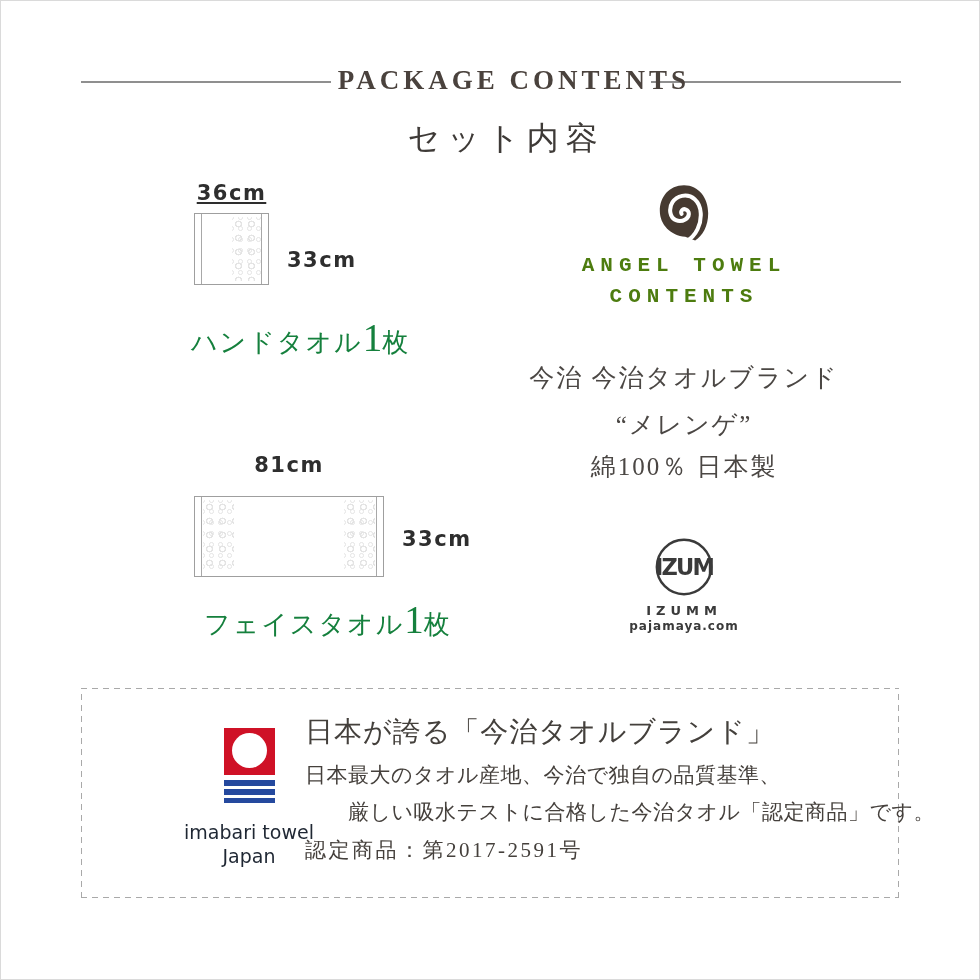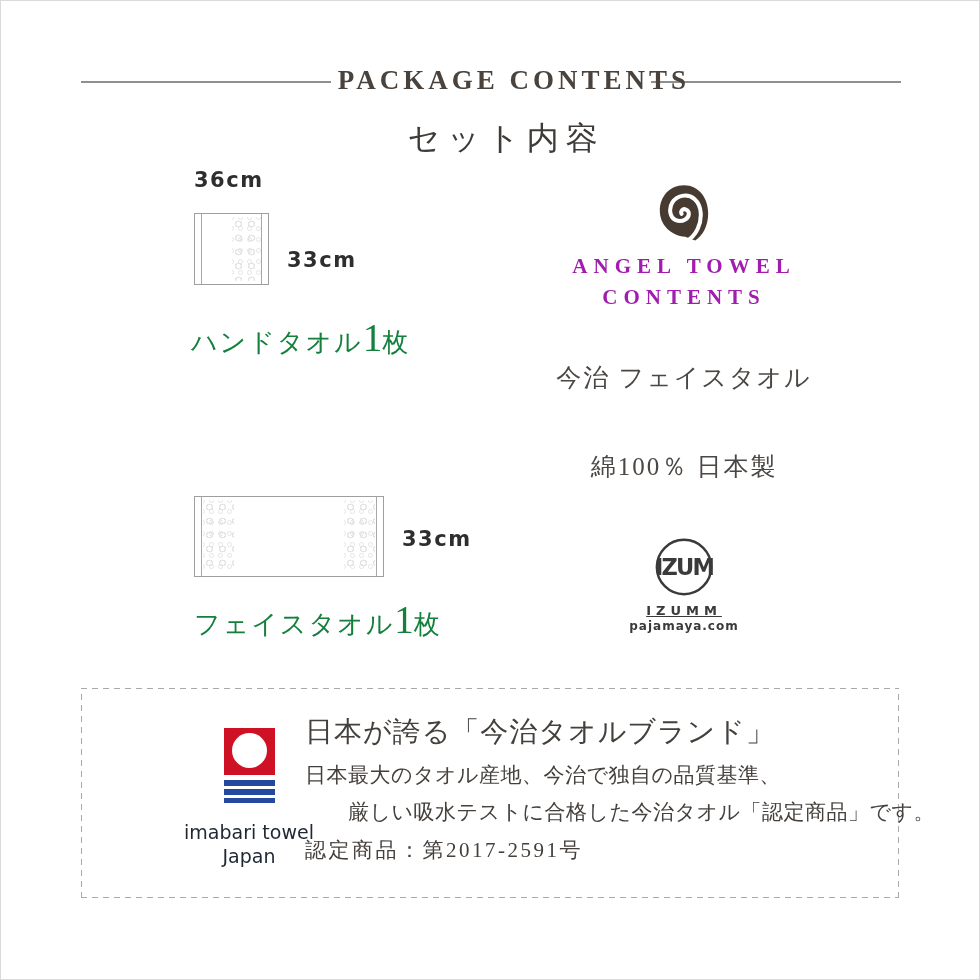--- a/index.html
+++ b/index.html
@@ -44,27 +44,27 @@
   }
   .item-name {
     position:absolute; font-size:26px; letter-spacing:2px; color:#15803d; white-space:nowrap;
   }
   .item-name .cnt { font-size:39px; letter-spacing:0; }
   .item-name .unit { font-size:26px; }
 
   
   .brand-col-item { position:absolute; left:493px; width:380px; text-align:center; }
   .brand-word {
-    font-family:Liberation Serif, serif;
-    font-weight:600; font-size:21px; letter-spacing:6px; color:#a21caf;
+    font-family:Liberation Mono, monospace;
+    font-weight:600; font-size:21px; letter-spacing:6px; color:#4d7c0f;
   }
   .brand-desc { font-size:25px; letter-spacing:2px; color:#4b4744; white-space:nowrap; }
   .izumm-name {
     font-family:"DejaVu Sans","Liberation Sans",sans-serif;
-    font-weight:bold; font-size:13px; letter-spacing:5px; color:#3a3a3a;text-decoration:underline;
+    font-weight:bold; font-size:13px; letter-spacing:5px; color:#3a3a3a;
   }
   .izumm-site {
     font-family:"DejaVu Sans","Liberation Sans",sans-serif;
     font-weight:bold; font-size:12px; letter-spacing:1px; color:#3a3a3a;
   }
 
   
   .cert-box {
     position:absolute; left:80px; top:687px; width:818px; height:210px; background:#fff;
     background-image:
@@ -90,52 +90,54 @@
 </head>
 <body>
 
 <div id="frame">
 
   <div class="hline left"></div>
   <div class="hline right"></div>
   <div class="title-en">PACKAGE CONTENTS</div>
   <div class="title-ja">セット内容</div>
 
-  <div class="dim-label" style="left:193px; top:167px; width:75px; ">36cm</div>
+  <div class="dim-label" style="left:193px; top:180px; width:75px; text-align:center;text-decoration:underline;">36cm</div>
   <div class="towel" style="left:193px; top:212px; width:75px; height:72px;">
     <div class="hem l"></div>
     <div class="hem r"></div>
     <div class="pattern" style="left:50%; right:9%;"></div>
   </div>
   <div class="dim-label" style="left:286px; top:247px;">33cm</div>
   <div class="item-name" style="left:190px; top:314px;">
     <span>ハンドタオル</span><span class="cnt">1</span><span class="unit">枚</span>
   </div>
 
+  <div class="dim-label" style="left:193px; top:452px; width:190px; text-align:center;">81cm</div>
   <div class="towel" style="left:193px; top:495px; width:190px; height:81px;">
     <div class="hem l"></div>
     <div class="hem r"></div>
     <div class="pattern" style="left:4.5%; width:16%;"></div>
     <div class="pattern" style="right:4.5%; width:16%;"></div>
   </div>
   <div class="dim-label" style="left:401px; top:526px;">33cm</div>
-  <div class="item-name" style="left:193px; top:596px;">
+  <div class="item-name" style="left:203px; top:596px;">
     <span>フェイスタオル</span><span class="cnt">1</span><span class="unit">枚</span>
   </div>
 
   <div class="brand-col-item" style="top:180px;">
     <svg width="66" height="62" viewBox="0 0 100 100">
       <path d="M 50,7 C 26,7 11,26 11,48 C 11,71 29,88 52,90 L 68,96 C 80,88 89,73 89,52 C 89,28 74,7 50,7 Z" fill="#463a31"></path>
       <path d="M 54,97 C 70,88 78,69 77,52 C 76,32 62,21 47,24 C 33,27 26,39 28,51 C 30,63 42,68 52,62 C 59,58 60,49 53,46 C 48,44 44,48 46,53" fill="none" stroke="#ffffff" stroke-width="6.5" stroke-linecap="round"></path>
     </svg>
   </div>
   <div class="brand-col-item brand-word" style="top:253px;">ANGEL TOWEL</div>
   <div class="brand-col-item brand-word" style="top:284px;">CONTENTS</div>
 
-  <div class="brand-col-item brand-desc" style="top:360px;">今治 フェイスタオル</div>
+  <div class="brand-col-item brand-desc" style="top:360px;">今治 今治タオルブランド</div>
+  <div class="brand-col-item brand-desc" style="top:407px;">“メレンゲ”</div>
   <div class="brand-col-item brand-desc" style="top:449px;">綿100％ 日本製</div>
 
   <div class="brand-col-item" style="top:536px;">
     <svg width="60" height="60" viewBox="0 0 64 64">
       <circle cx="32" cy="32" r="29" fill="none" stroke="#3a3a3a" stroke-width="2.6"></circle>
       <text x="32" y="41" text-anchor="middle" font-family="DejaVu Sans, Liberation Sans, sans-serif" font-size="24" font-weight="bold" letter-spacing="-2" fill="#3a3a3a">IZUM</text>
     </svg>
   </div>
   <div class="brand-col-item izumm-name" style="top:602px;">IZUMM</div>
   <div class="brand-col-item izumm-site" style="top:618px;">pajamaya.com</div>

